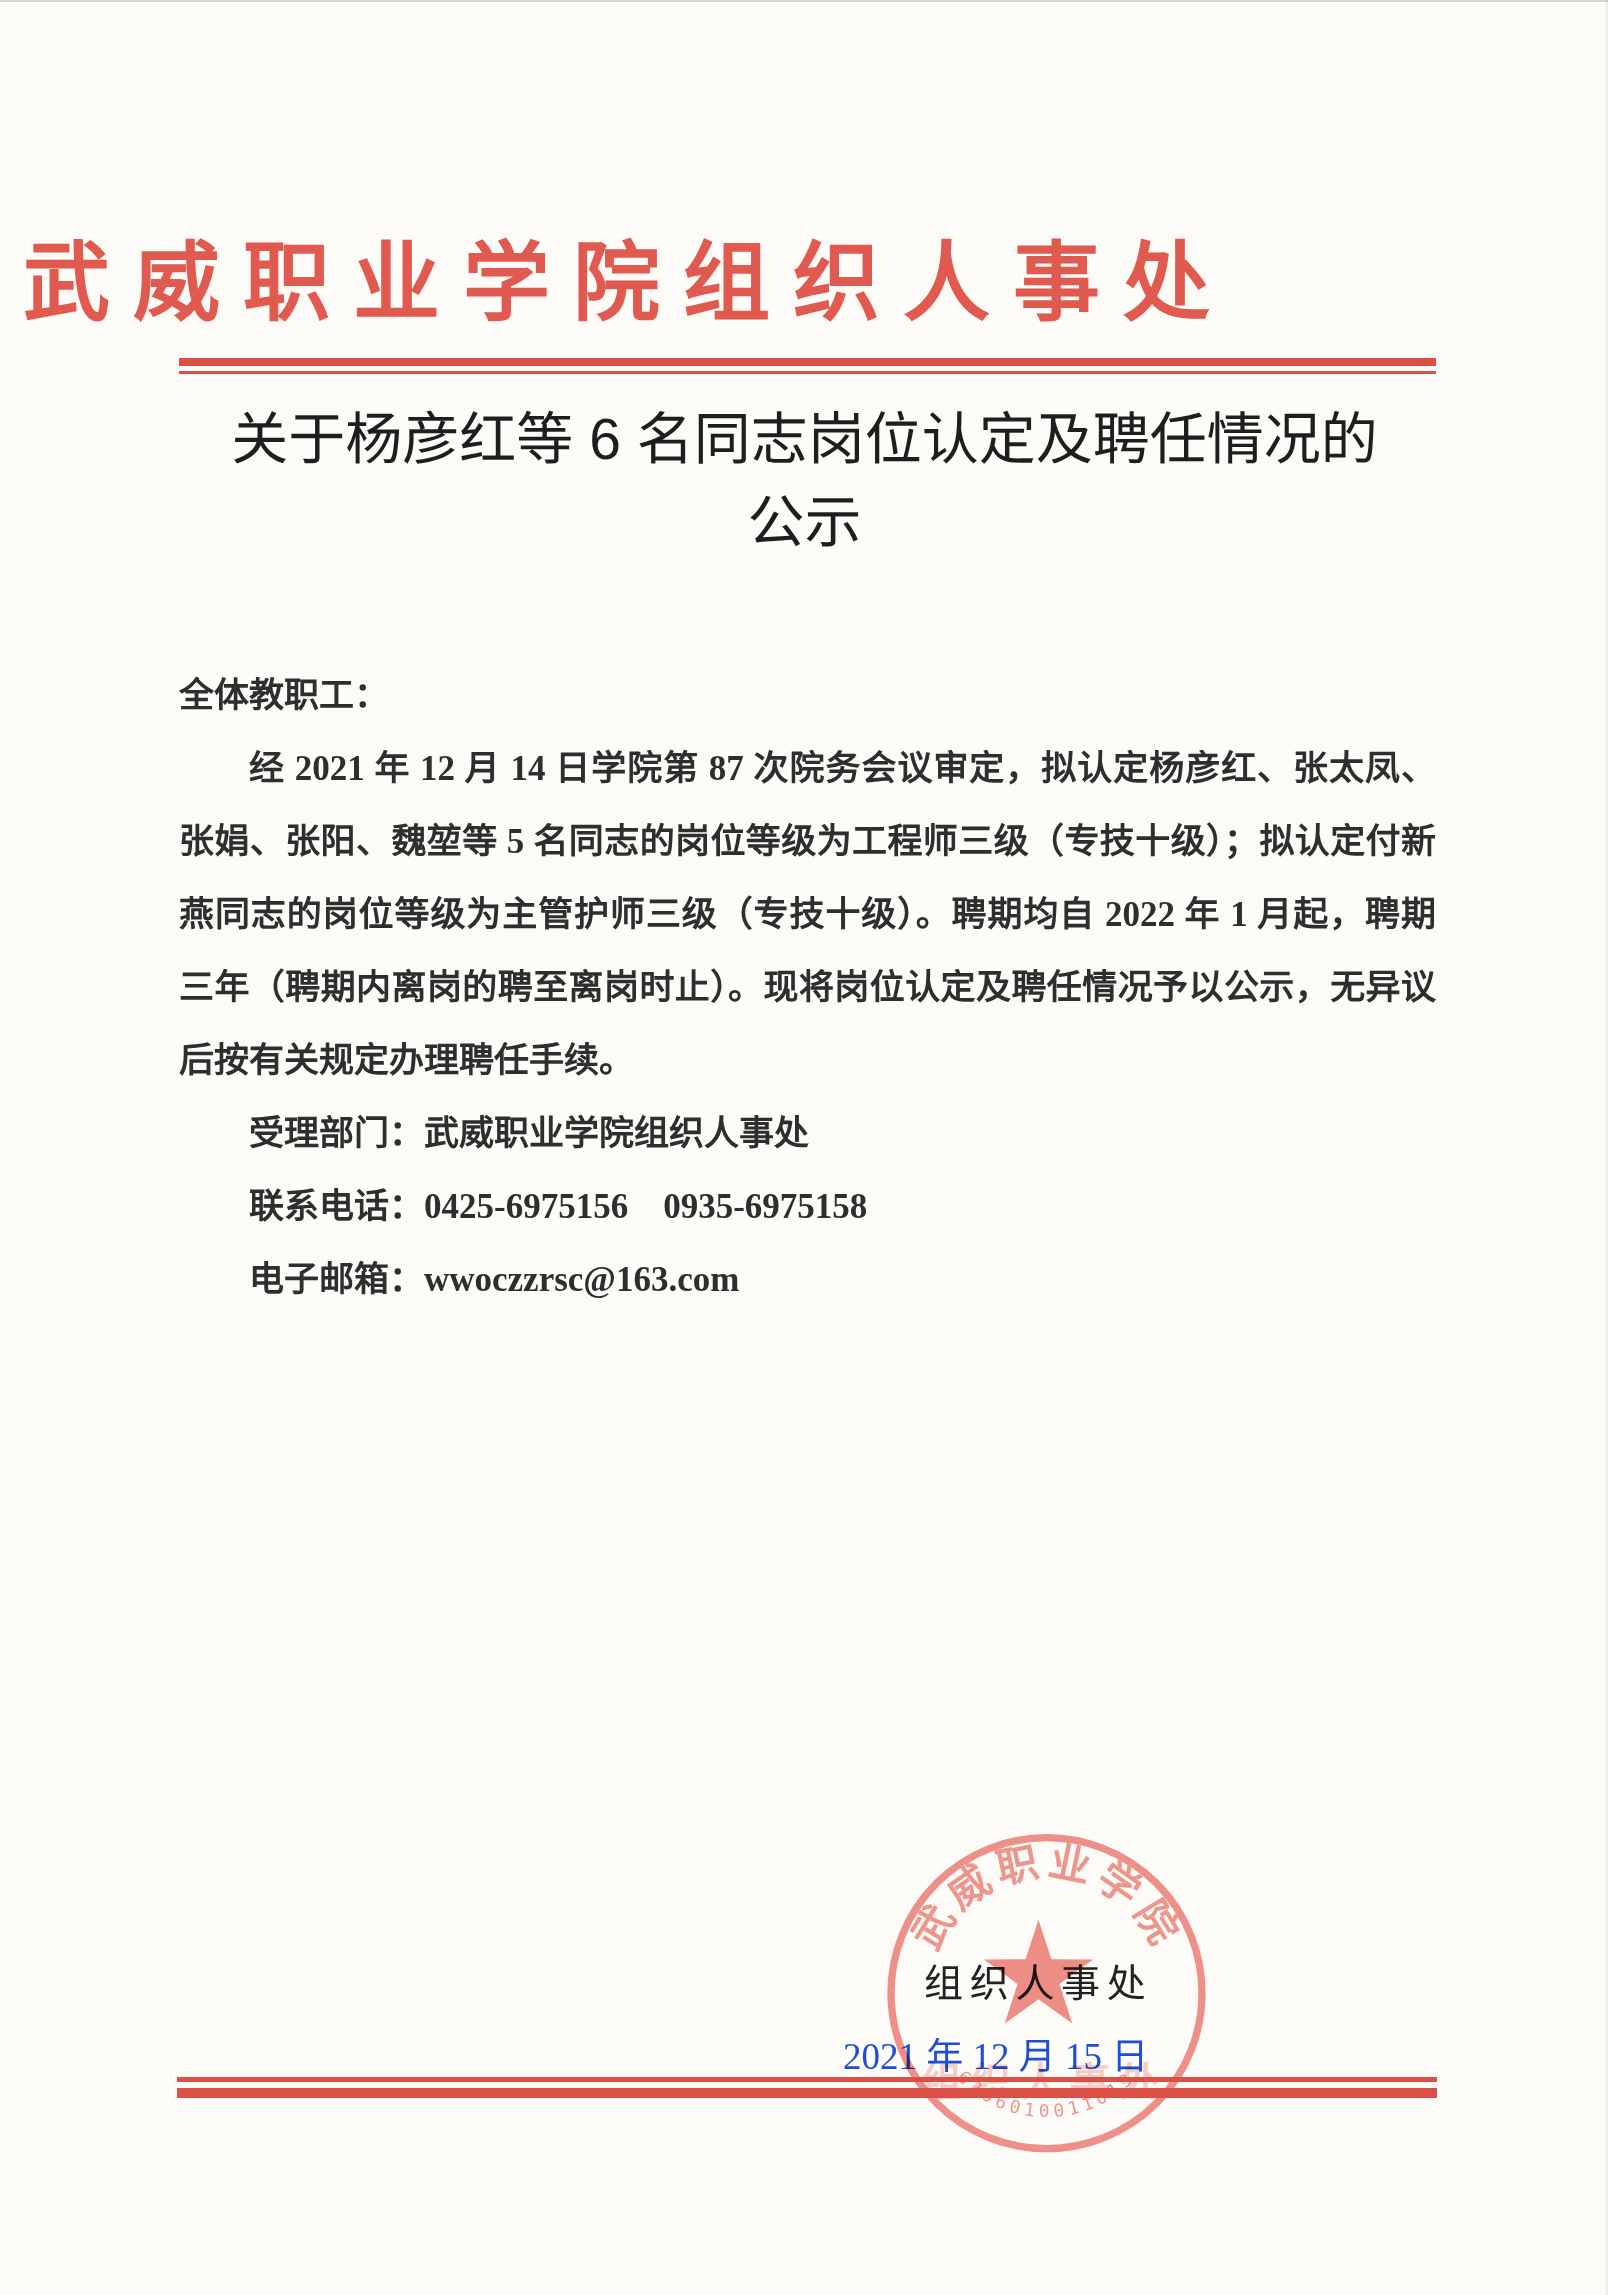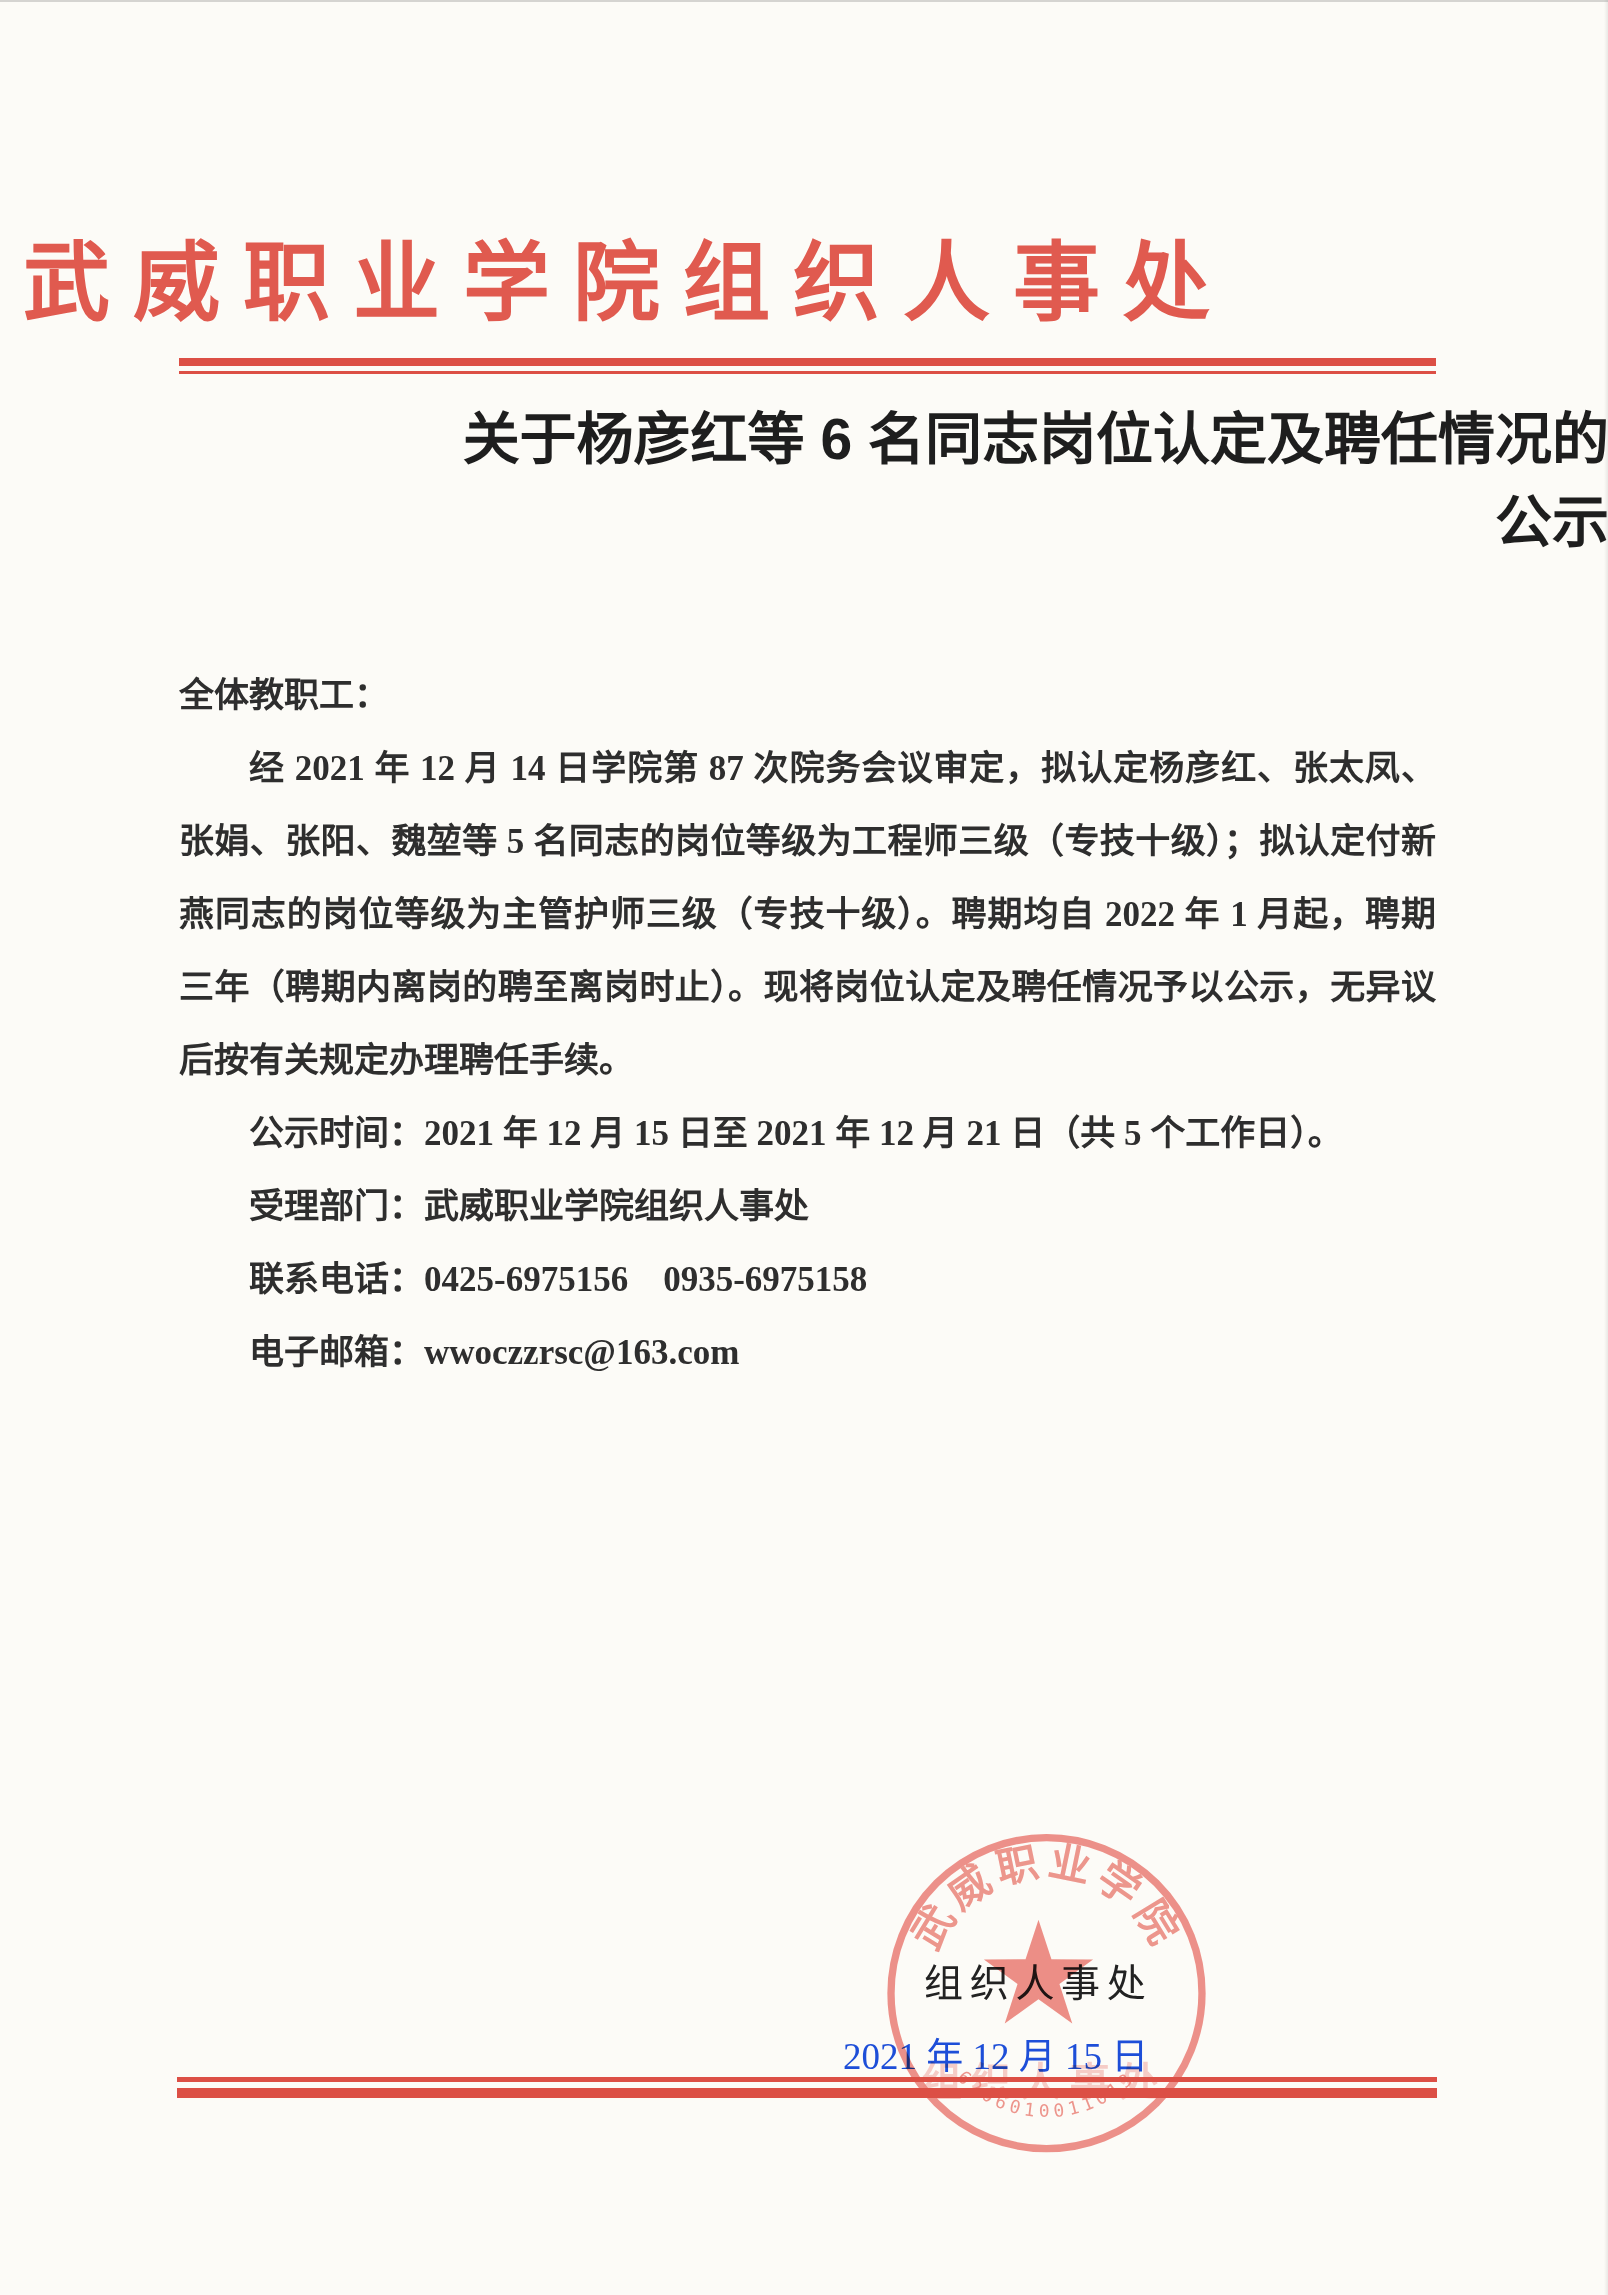--- a/index.html
+++ b/index.html
@@ -32,23 +32,23 @@
     white-space:nowrap;
   }
   .rule{position:absolute;background:#dc4f45;}
   .rule-top-thick{left:179px;top:358px;width:1257px;height:8px;}
   .rule-top-thin {left:179px;top:371px;width:1257px;height:3.3px;}
   .rule-bot-thin {left:177px;top:2077px;width:1260px;height:4.7px;}
   .rule-bot-thick{left:177px;top:2088px;width:1260px;height:10px;}
 
   .doc-title{
     position:absolute;left:0;top:398px;width:100%;
-    text-align:right;
+    text-align:center;
     font-family:"Liberation Sans","DejaVu Sans",sans-serif;
-    font-weight:700;font-size:57px;line-height:83px;
+    font-weight:400;font-size:57px;line-height:83px;
     color:#1e1e1e;
   }
 
   .body-block{
     position:absolute;left:179px;top:659px;width:1257px;
     font-size:35px;line-height:73px;
     text-align:justify;
     color:#2e2e2e;
   }
   .body-block p{margin:0;font-weight:bold;}
@@ -84,21 +84,20 @@
   <div class="rule rule-top-thin"></div>
 
   <div class="doc-title">
     <div>关于杨彦红等 6 名同志岗位认定及聘任情况的</div>
     <div>公示</div>
   </div>
 
   <div class="body-block">
     <p>全体教职工：</p>
     <p class="indent">经 2021 年 12 月 14 日学院第 87 次院务会议审定，拟认定杨彦红、张太凤、张娟、张阳、魏堃等 5 名同志的岗位等级为工程师三级（专技十级）；拟认定付新燕同志的岗位等级为主管护师三级（专技十级）。聘期均自 2022 年 1 月起，聘期三年（聘期内离岗的聘至离岗时止）。现将岗位认定及聘任情况予以公示，无异议后按有关规定办理聘任手续。</p>
-    <p class="indent">公示时间：2021 年 12 月 15 日至 2021 年 12 月 21 日（共 5 个工作日）。</p>
     <p class="indent">受理部门：武威职业学院组织人事处</p>
     <p class="indent">联系电话：0425-6975156　0935-6975158</p>
     <p class="indent">电子邮箱：wwoczzrsc@163.com</p>
   </div>
 
   <div class="sig-dept">组织人事处</div>
 
   <div class="sig-date">2021 年 12 月 15 日</div>
 
   <svg class="stamp" viewBox="0 0 480 505" xmlns="http://www.w3.org/2000/svg">

